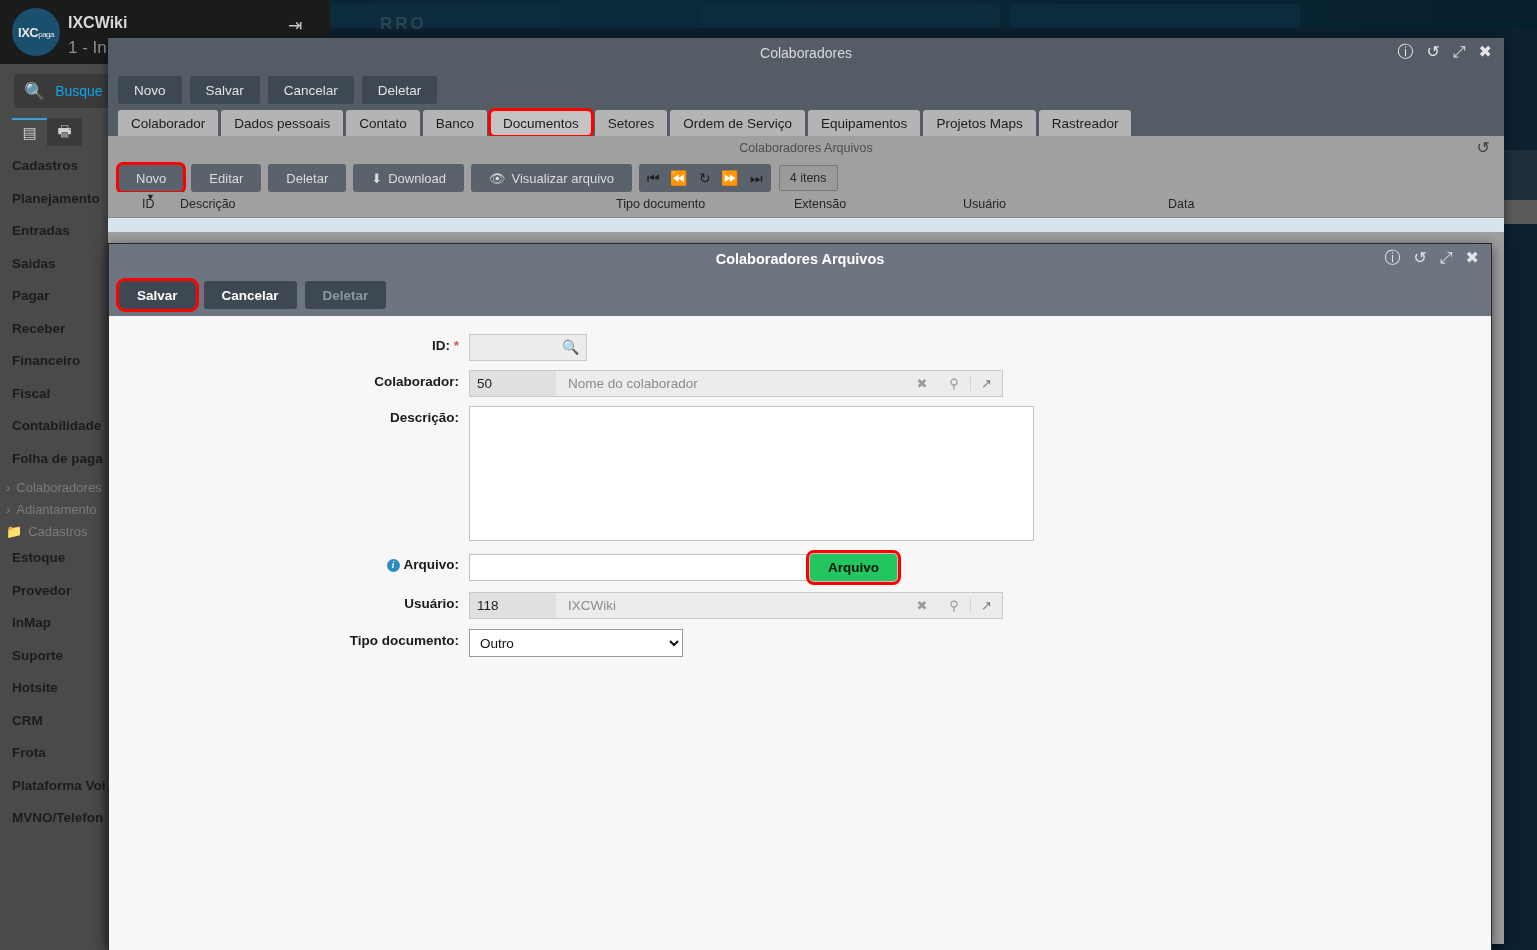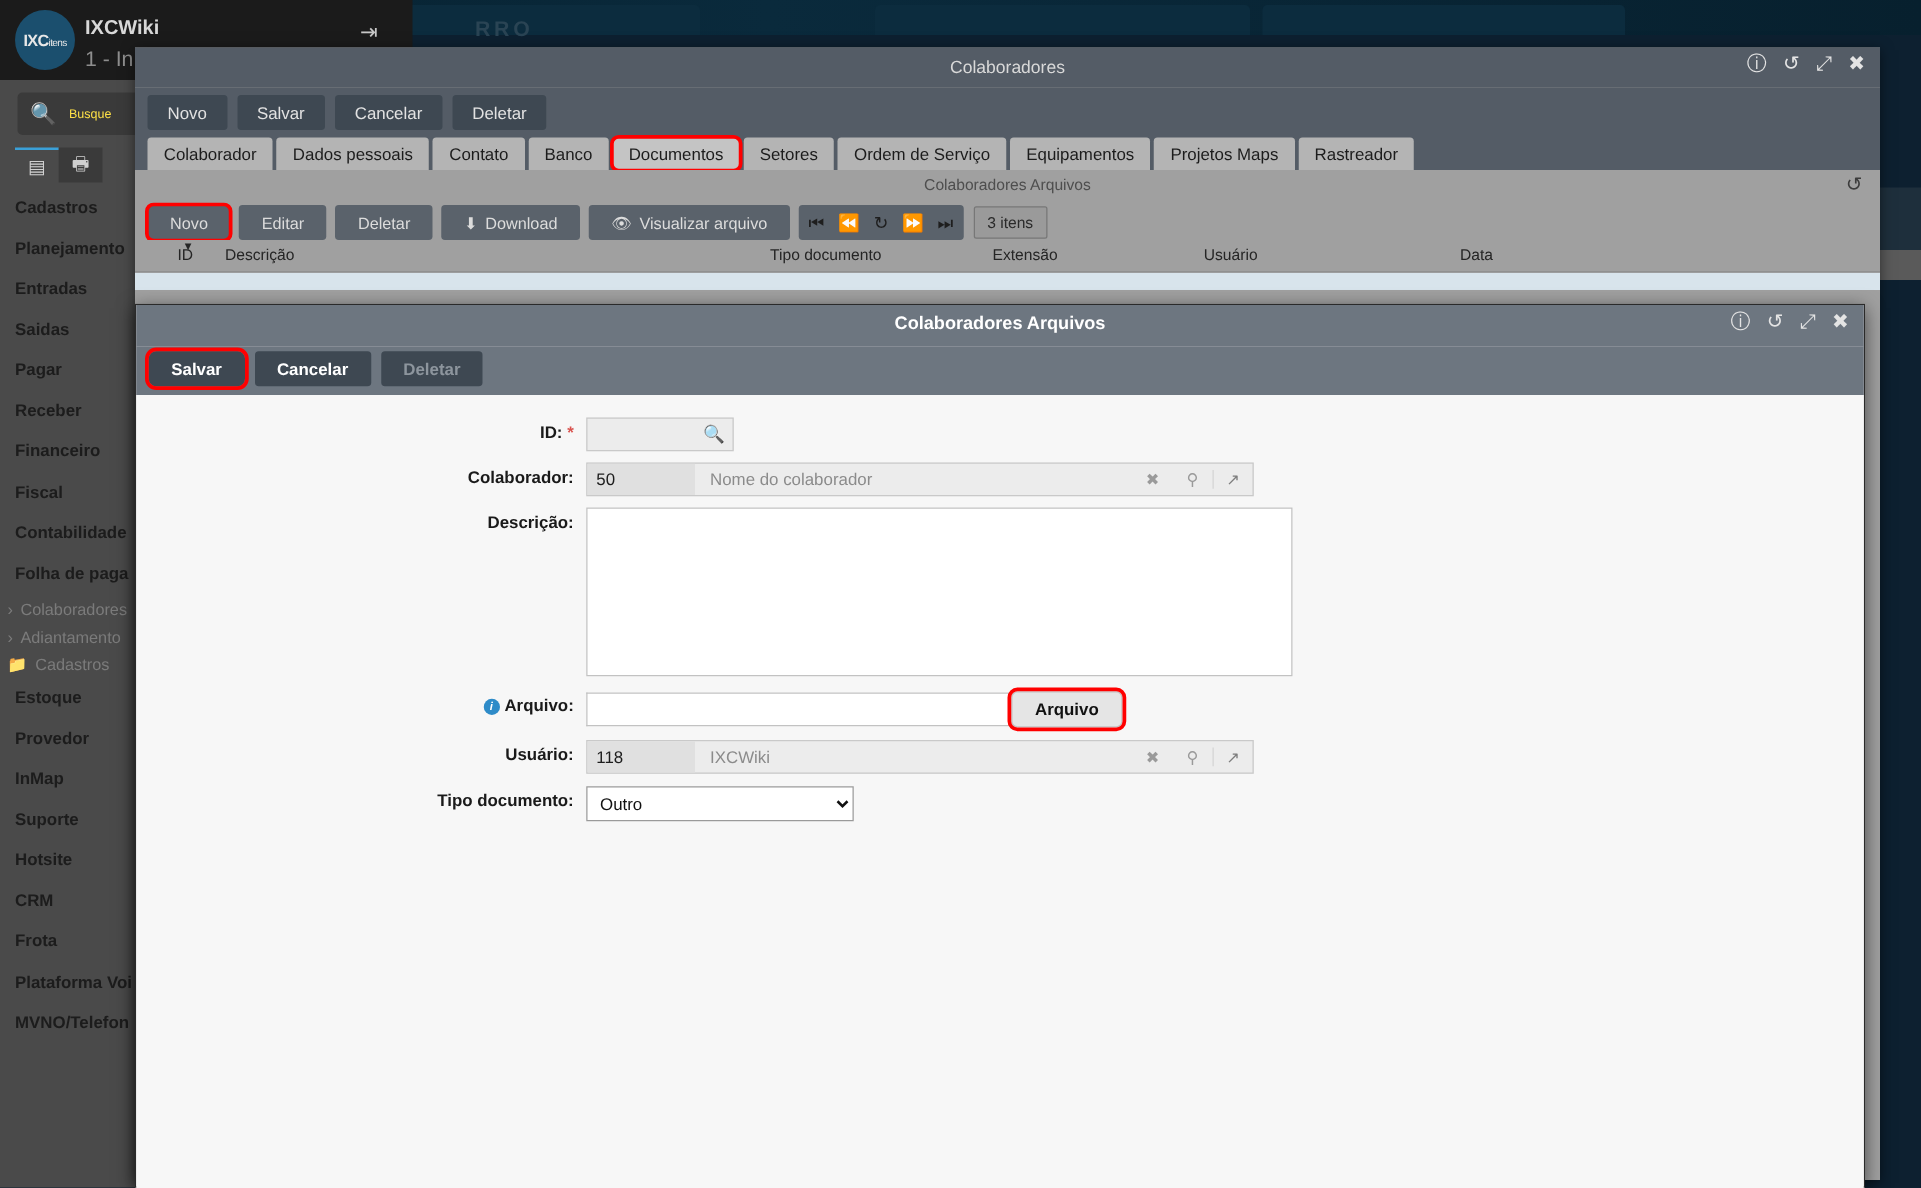--- a/index.html
+++ b/index.html
@@ -50,21 +50,21 @@
   #bg-logout-icon {
     position: absolute; left: 288px; top: 15px;
     color: #c8c8c8; font-size: 17px;
   }
   #bg-search {
     position: absolute; left: 14px; top: 74px; width: 300px; height: 34px;
     background: #3a3a3a; border-radius: 4px;
     display: flex; align-items: center; gap: 10px; padding: 0 10px;
   }
   #bg-search .mag { color: #d0d0d0; font-size: 17px; }
-  #bg-search .ph { color: #fde047; font-size: 10px; }
+  #bg-search .ph { color: #0ea5e9; font-size: 14px; }
   #bg-tabs { position: absolute; left: 12px; top: 118px; display: flex; }
   #bg-tabs .t {
     width: 35px; height: 28px; display: flex; align-items: center;
     justify-content: center; font-size: 15px; color: #d0d0d0;
   }
   #bg-tabs .t.active { background: #4a4a4a; border-top: 2px solid #3aa0d8; }
   #bg-tabs .t.idle { background: #3a3a3a; }
   .bg-menu-item {
     position: absolute; left: 12px; width: 290px;
     color: #1c1c1c; font-size: 13.5px; font-weight: bold;
@@ -251,21 +251,21 @@
     border: 1px solid #c2c2c2; resize: none; outline: none;
     font-family: "Liberation Sans", sans-serif; font-size: 13px;
   }
 
   #arquivo-wrap { display: flex; align-items: center; }
   #arquivo-input {
     width: 340px; height: 27px; background: #ffffff; border: 1px solid #c2c2c2;
     border-right: none;
   }
   #arquivo-btn {
-    height: 29px; padding: 0 18px; background: #e5e5e5;
+    height: 29px; padding: 0 18px; background: #22c55e;
     border: 1px solid #c2c2c2; color: #111; font-size: 13.5px;
     font-weight: bold; cursor: pointer; display: flex; align-items: center;
     font-family: "Liberation Sans", sans-serif;
     outline: 3px solid #ff0000; border-radius: 5px;
   }
 
   #tipo-select {
     width: 214px; height: 28px; background: #fff; border: 1px solid #9a9a9a;
     font-size: 13.5px; font-family: "Liberation Sans", sans-serif;
     padding-left: 6px; color: #111;
@@ -279,21 +279,21 @@
     <div class="tb-chunk" style="left:320px;width:240px;"></div>
     <div class="tb-chunk" style="left:700px;width:300px;"></div>
     <div class="tb-chunk" style="left:1010px;width:290px;"></div>
     <div id="bg-rro">RRO</div>
   </div>
 
   <div id="bg-sidebar"></div>
 
   <div id="bg-header">
     <div id="logo-circle">
-      <span>IXC<span class="soft">itens</span></span>
+      <span>IXC<span class="soft">paga</span></span>
     </div>
     <div id="bg-user-name">IXCWiki</div>
     <div id="bg-user-sub">1 - InM</div>
     <div id="bg-logout-icon">⇥</div>
   </div>
 
   <div id="bg-search">
     <span class="mag">🔍</span>
     <span class="ph">Busque</span>
   </div>
@@ -398,21 +398,21 @@
       <span>👁</span>
       <span>Visualizar arquivo</span>
     </button>
     <div id="pager">
       <span>⏮</span>
       <span>⏪</span>
       <span>↻</span>
       <span>⏩</span>
       <span>⏭</span>
     </div>
-    <div id="pager-count">3 itens</div>
+    <div id="pager-count">4 itens</div>
   </div>
 
   <div id="grid-head">
     <div class="col" style="left:34px;">
       <span class="sortcaret">▼</span>
       <span>ID</span>
     </div>
     <div class="col" style="left:72px;">Descrição</div>
     <div class="col" style="left:508px;">Tipo documento</div>
     <div class="col" style="left:686px;">Extensão</div>

